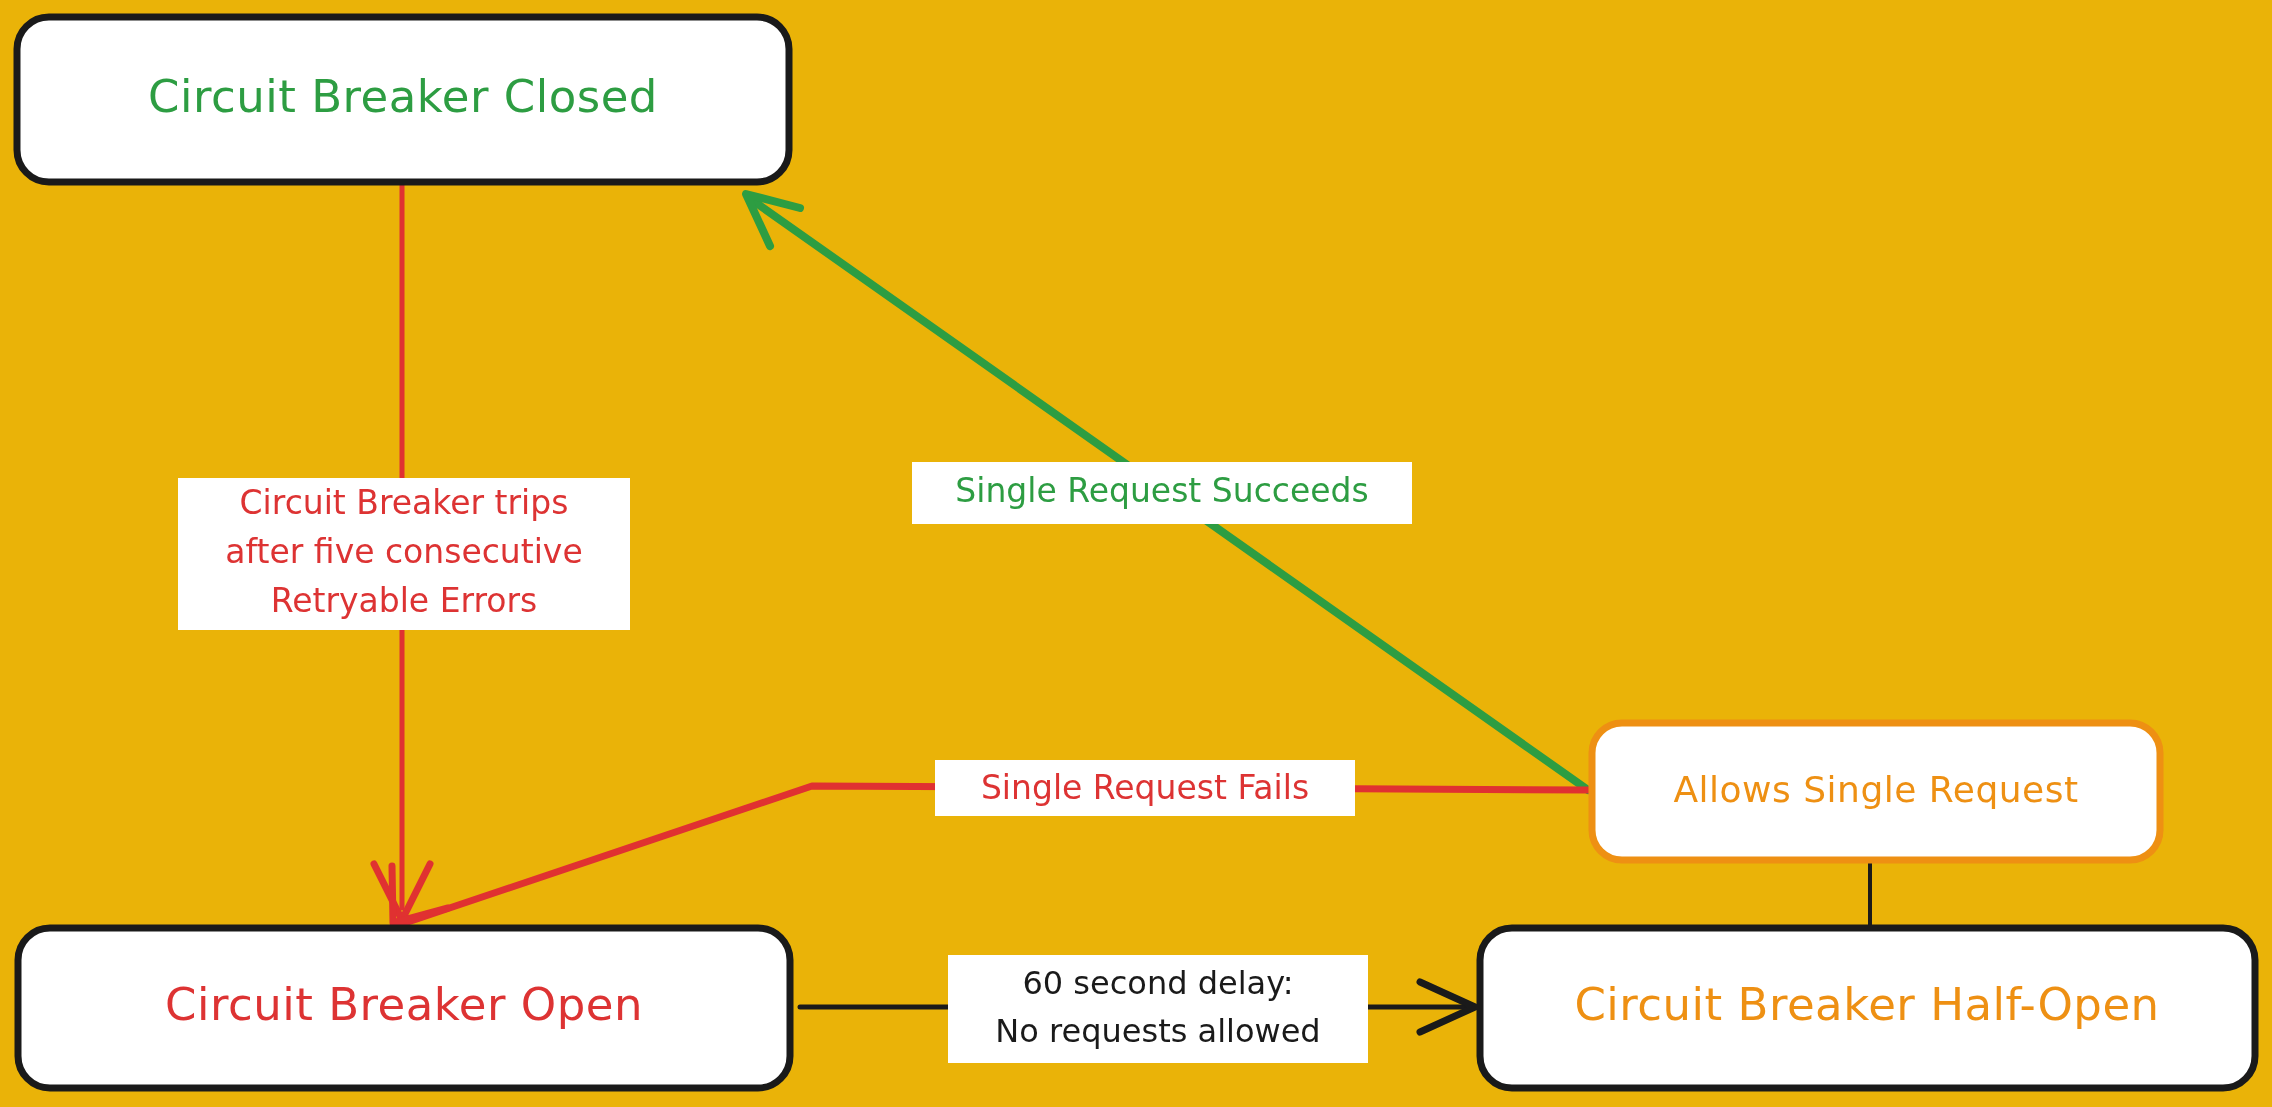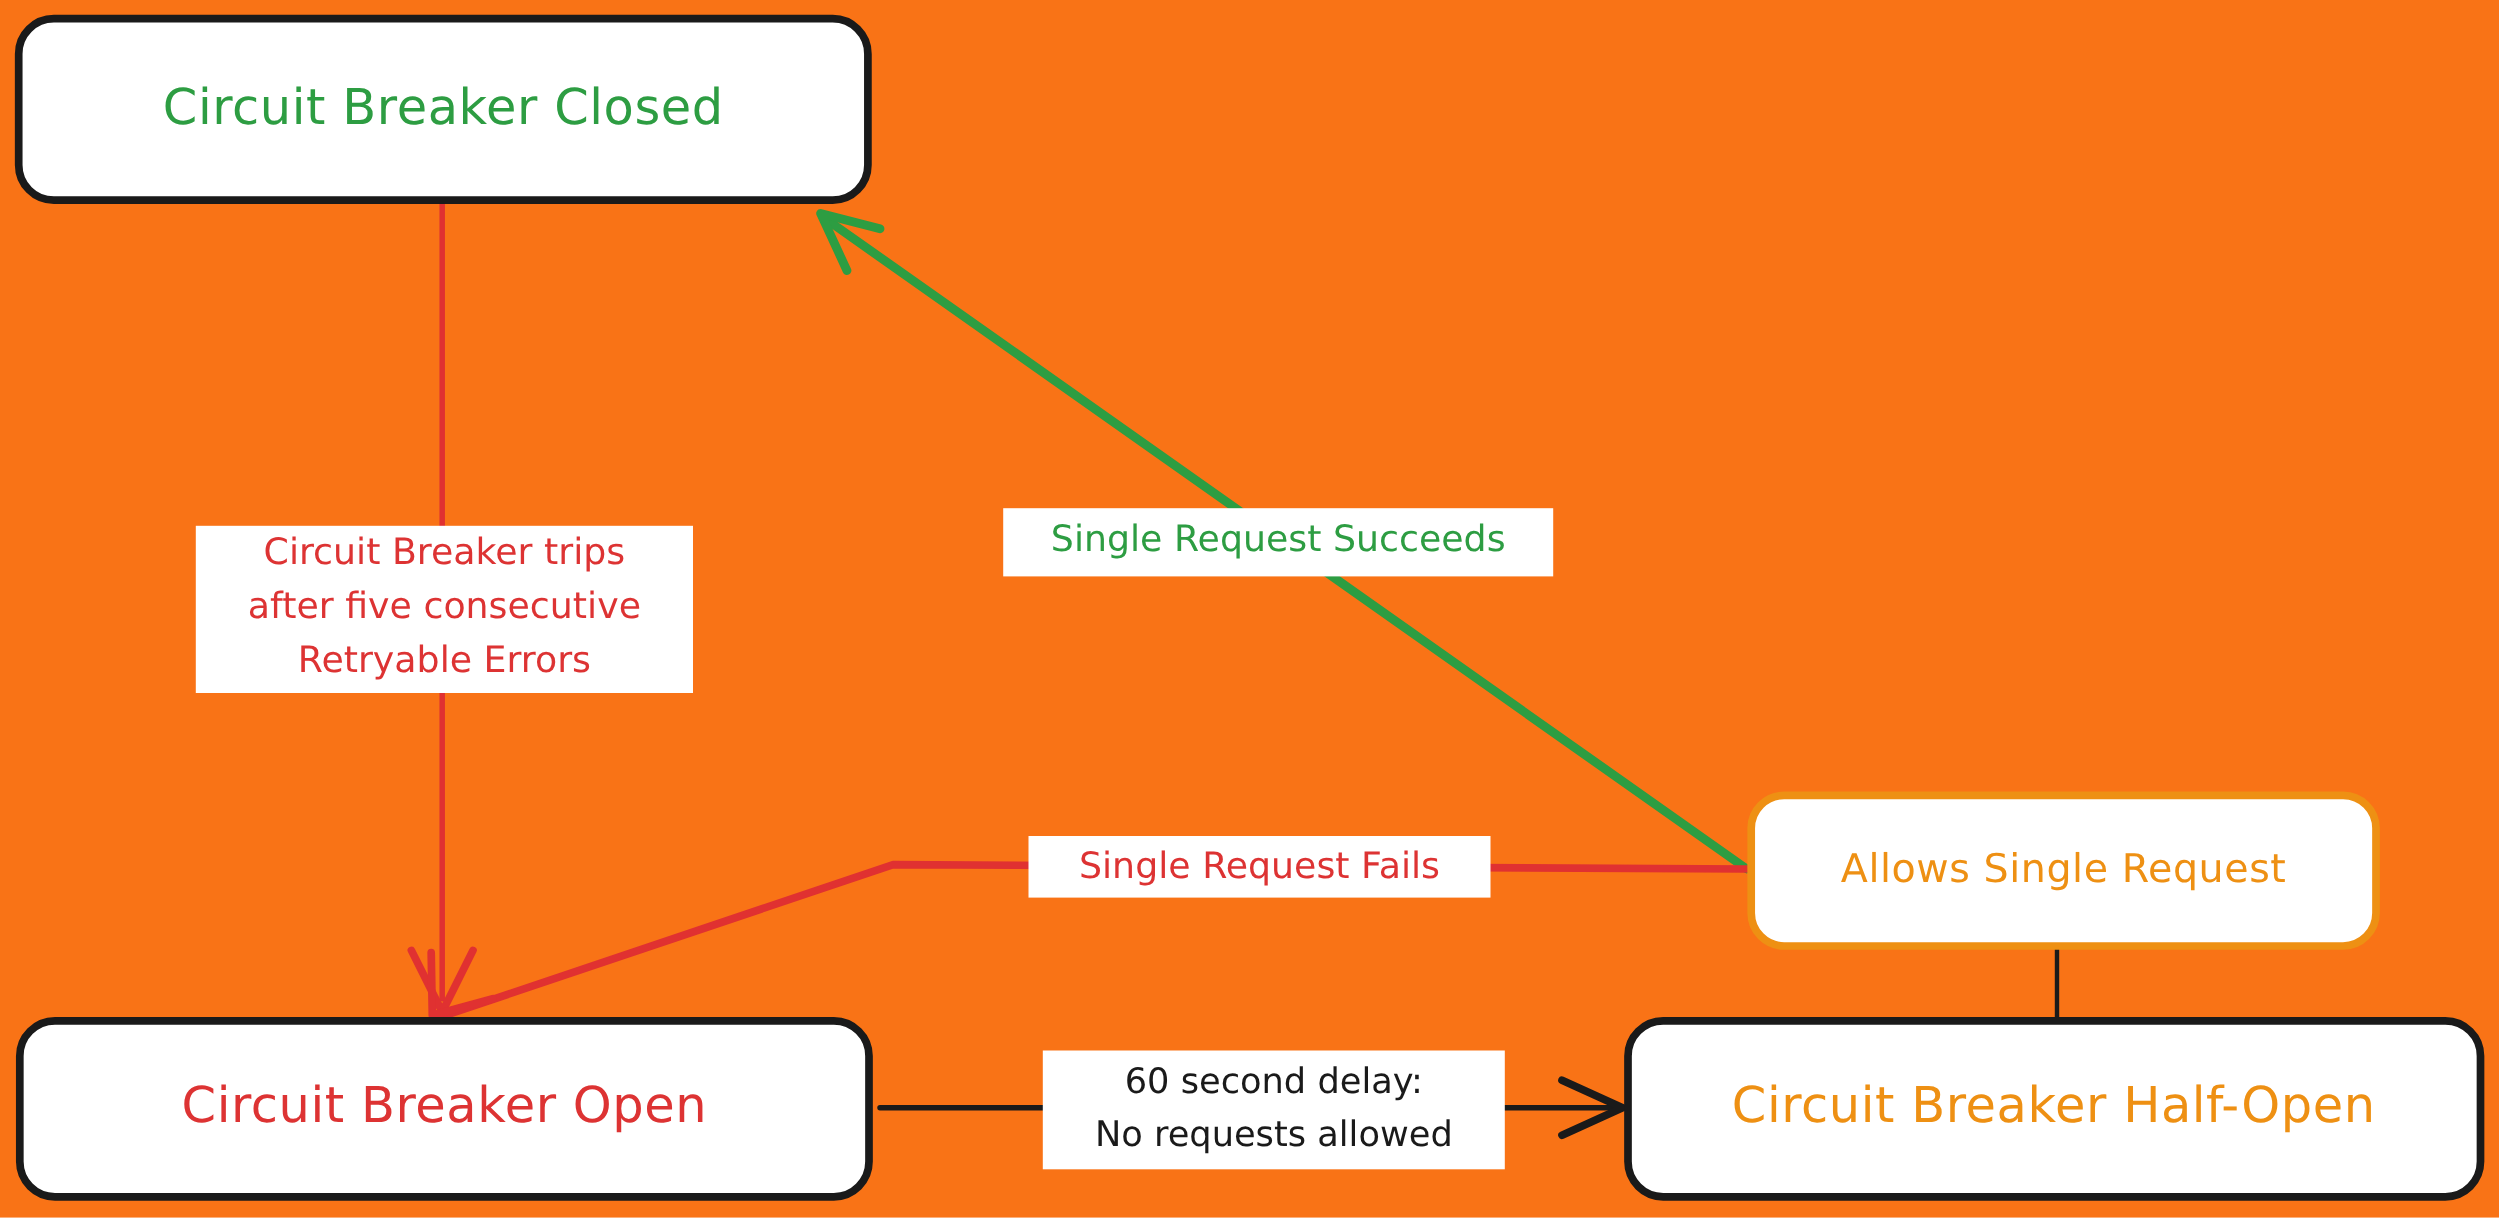--- a/index.html
+++ b/index.html
@@ -8,21 +8,21 @@
     padding: 0;
     background: #ffffff;
   }
   body {
     font-family: "DejaVu Sans", sans-serif;
   }
   #diagram-root {
     position: relative;
     width: 2272px;
     height: 1107px;
-    background: #f97316;
+    background: #eab308;
     overflow: hidden;
   }
   svg.canvas {
     position: absolute;
     inset: 0;
     width: 2272px;
     height: 1107px;
     display: block;
   }
   .node-box {

